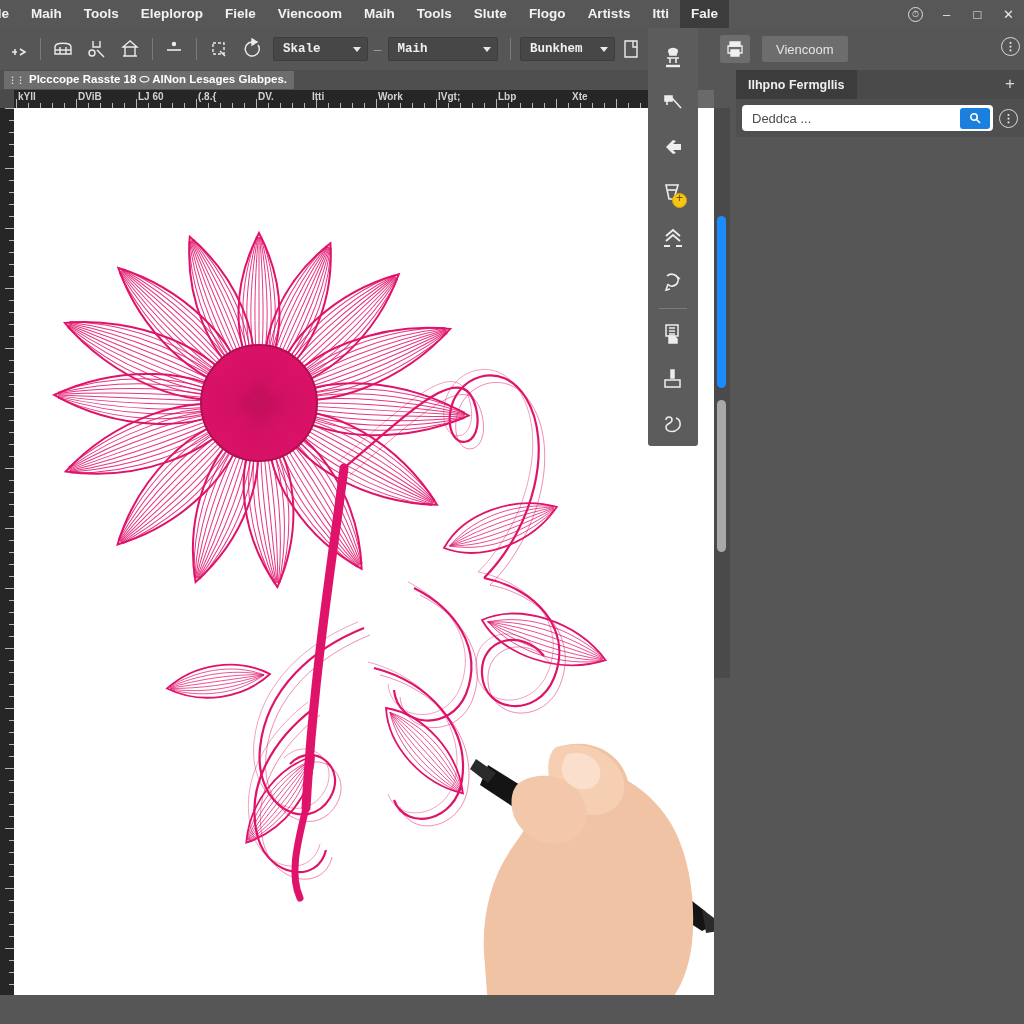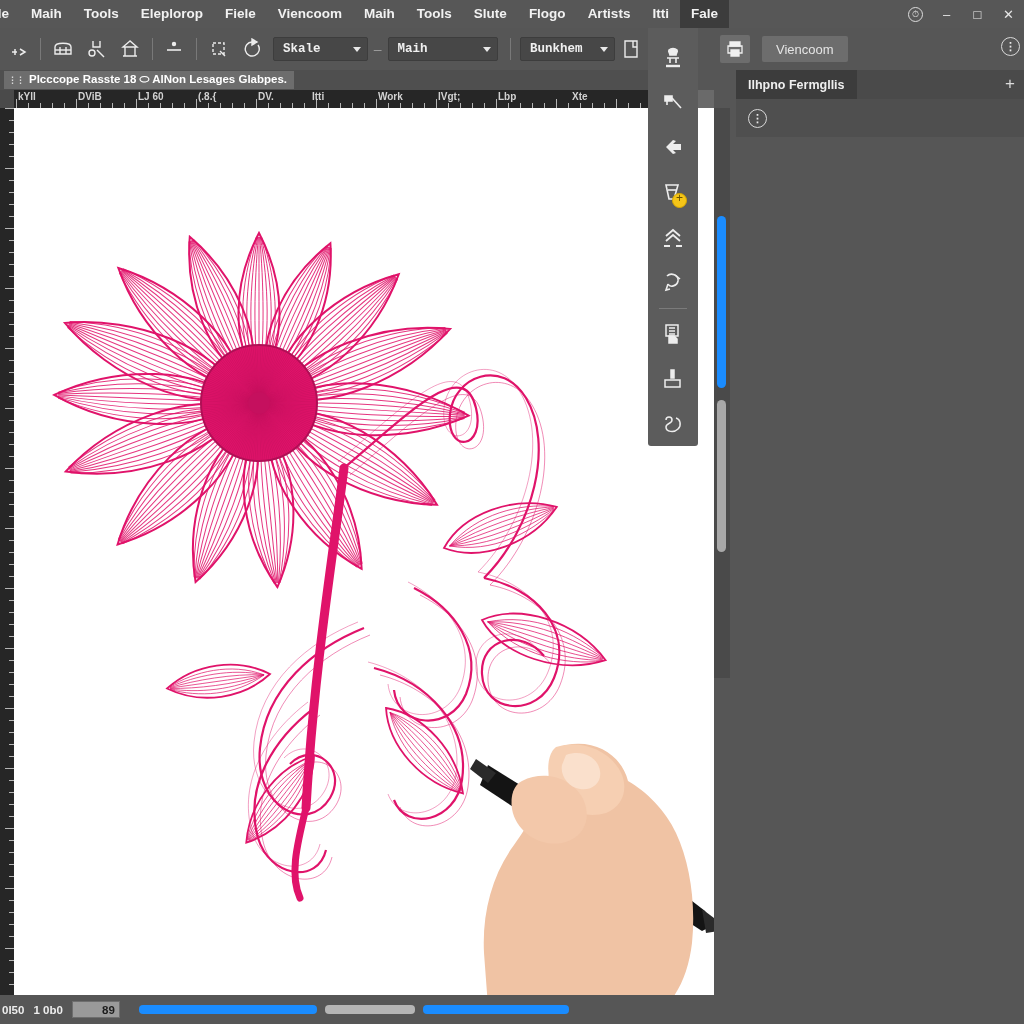--- a/index.html
+++ b/index.html
@@ -931,36 +931,35 @@
         <span class="info-ico">⋮</span>
       </div>
     </div>
 
     <div class="rp-tabsrow">
       <div class="rp-tab">Ilhpno Fermgllis</div>
       <span class="rp-plus">+</span>
     </div>
 
     <div class="rp-searchrow">
+      <div class="search-field">
+        <span class="txt" title="Deddca ...">Deddca ...</span>
+        <span class="search-go">
+          <svg width="12" height="12" viewBox="0 0 12 12" fill="none" stroke="#fff" stroke-width="1.6">
+            <circle cx="5" cy="5" r="3.2"></circle>
+              <path d="M7.5 7.5 L11 11"></path>
+          </svg>
+        </span>
+      </div>
       <span class="rp-search-info">
         <span class="info-ico">⋮</span>
       </span>
     </div>
 
   </div>
 
   <div class="scrollrail">
     <div class="scroll-thumb-blue"></div>
     <div class="scroll-thumb-gray"></div>
   </div>
 
-  <div class="statusbar">
-    <span class="sb-txt">0l50</span>
-    <span class="sb-txt">1 0b0</span>
-    <span class="sb-zoom">89</span>
-    <span class="sb-scroll">
-      <span class="b1"></span>
-      <span class="b2"></span>
-      <span class="b3"></span>
-    </span>
-  </div>
 
 </div>
 
 </body></html>

